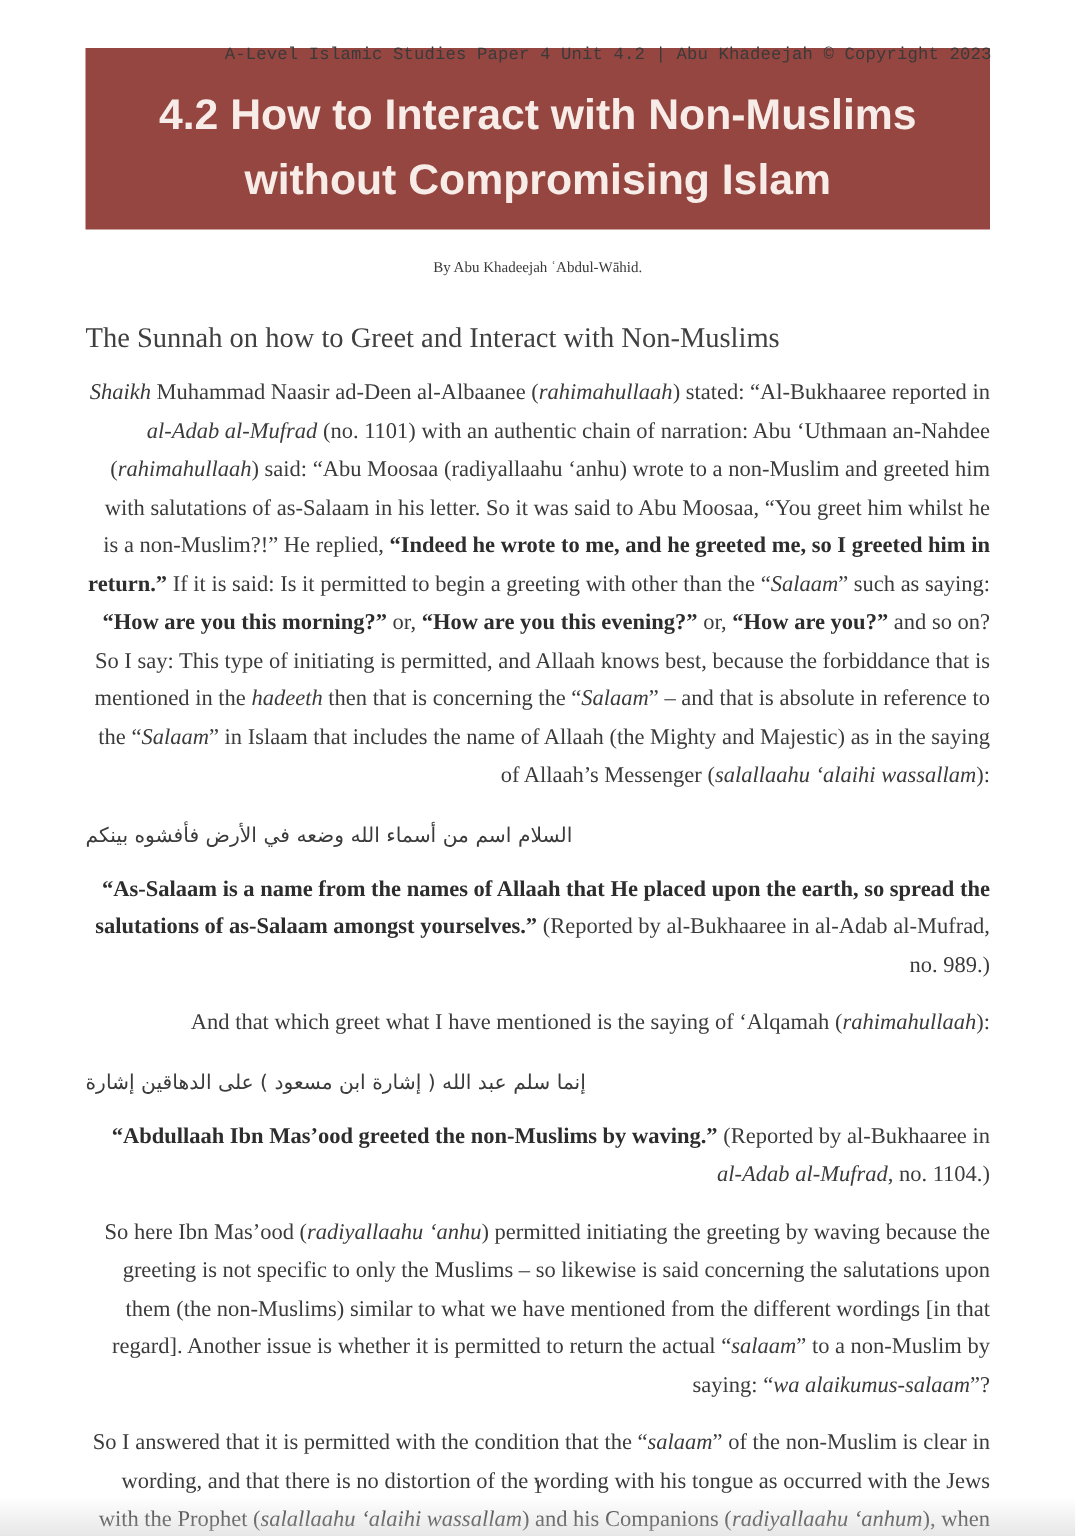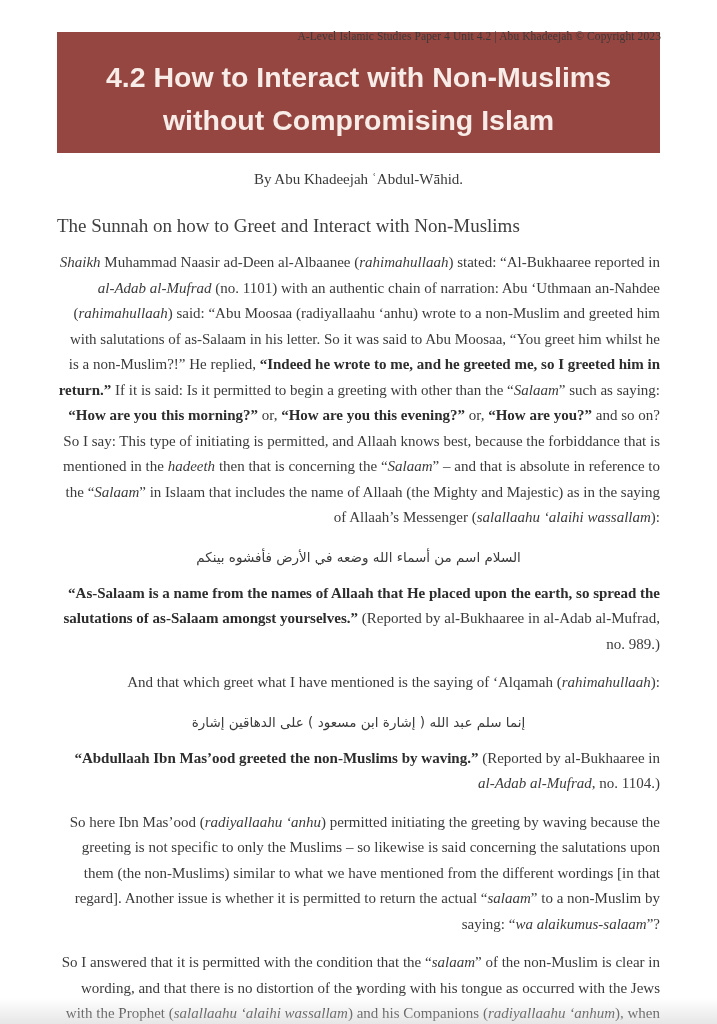--- a/index.html
+++ b/index.html
@@ -18,56 +18,57 @@
     position:absolute; left:0; right:0; bottom:0; height:26px;
     background: linear-gradient(to bottom, rgba(255,255,255,0), rgba(210,210,212,0.55));
     pointer-events:none;
   }
   .doc-header {
     position: absolute;
     top: 30px; right: 56px;
     font-size: 11.5px;
     letter-spacing: 0.1px;
     color: #3a3a3a;
+    font-family: Liberation Mono, monospace;
   }
   .banner {
     margin: 32px 57px 0 57px;
     background: #964640;
     color: #f7ece7;
     text-align: center;
     font-family: "Liberation Sans", sans-serif;
     font-weight: bold;
     font-size: 28.5px;
     line-height: 43px;
     padding: 24px 6px 11px 6px;
   }
   .byline {
     text-align: center;
     margin-top: 13px;
-    font-size: 15px;
+    font-size: 10px;
     line-height: 26px;
     color: #3a3a3a;
   }
   .section-heading {
     margin: 23px 57px 0 57px;
     font-size: 19px;
     font-weight: normal;
     color: #404040;
   }
   .article { margin: 0 57px; }
   p.body {
     margin: 13px 0 0 0;
     font-size: 15px;
     line-height: 25.5px;
     color: #3b3b3b;
     text-align: right;
   }
   p.arabic {
     margin: 15px 0 0 0;
-    text-align: center;
+    text-align: left;
     direction: rtl;
     font-family: "DejaVu Sans", sans-serif;
     font-size: 13.5px;
     line-height: 22px;
     color: #3b3b3b;
   }
   .seg-i { font-style: italic; }
   .seg-b { font-weight: bold; color: #2d2d2d; }
   .page-footer {
     position: absolute;

